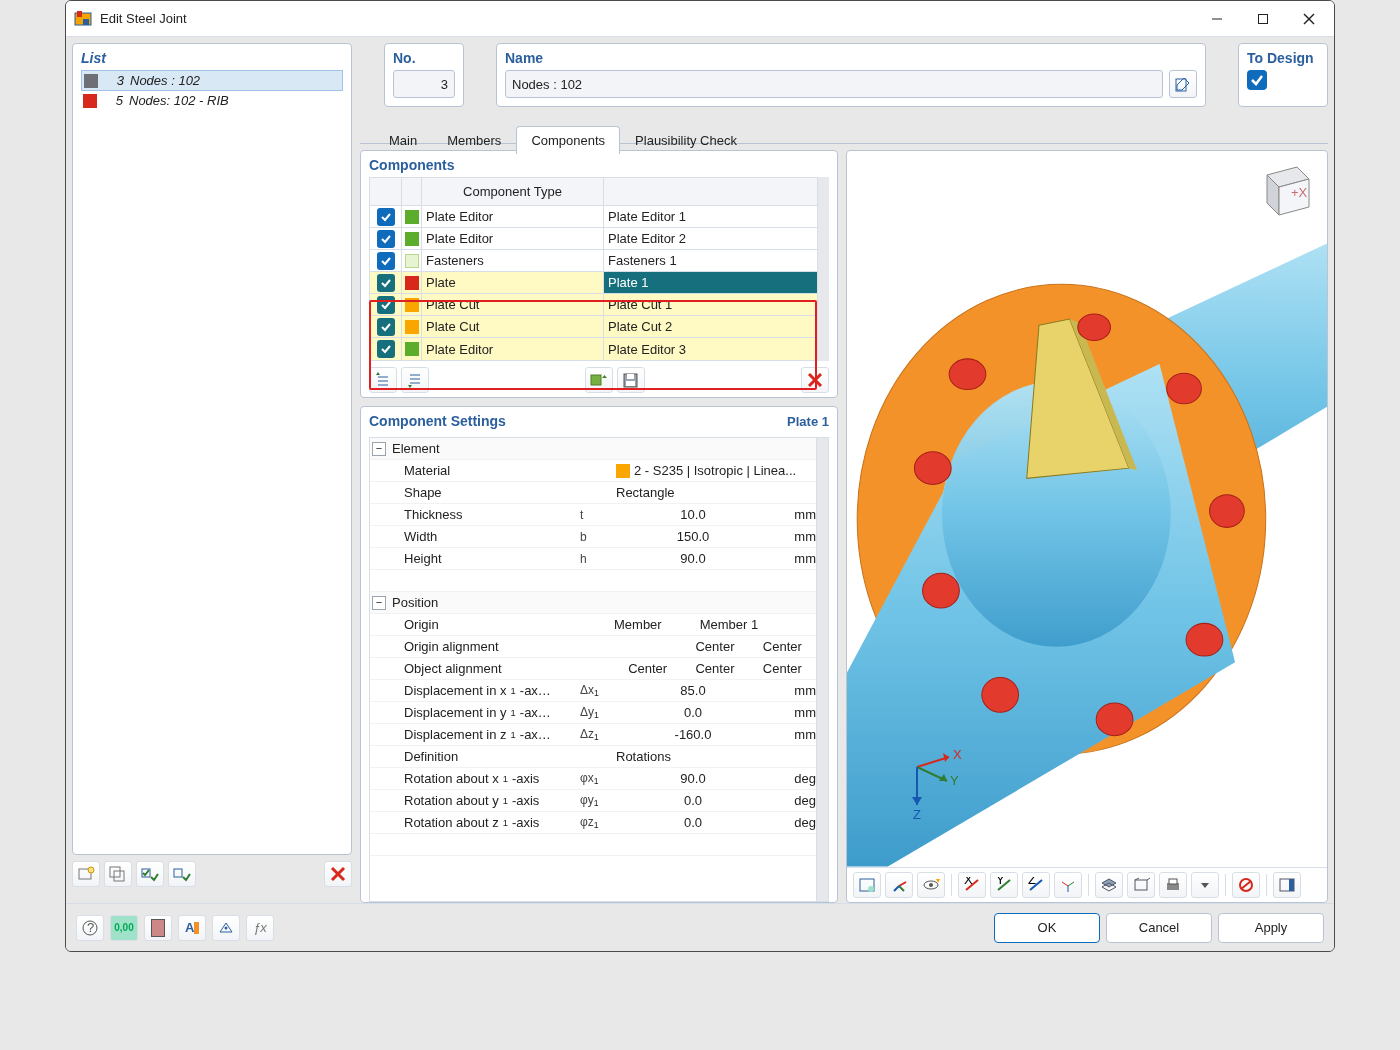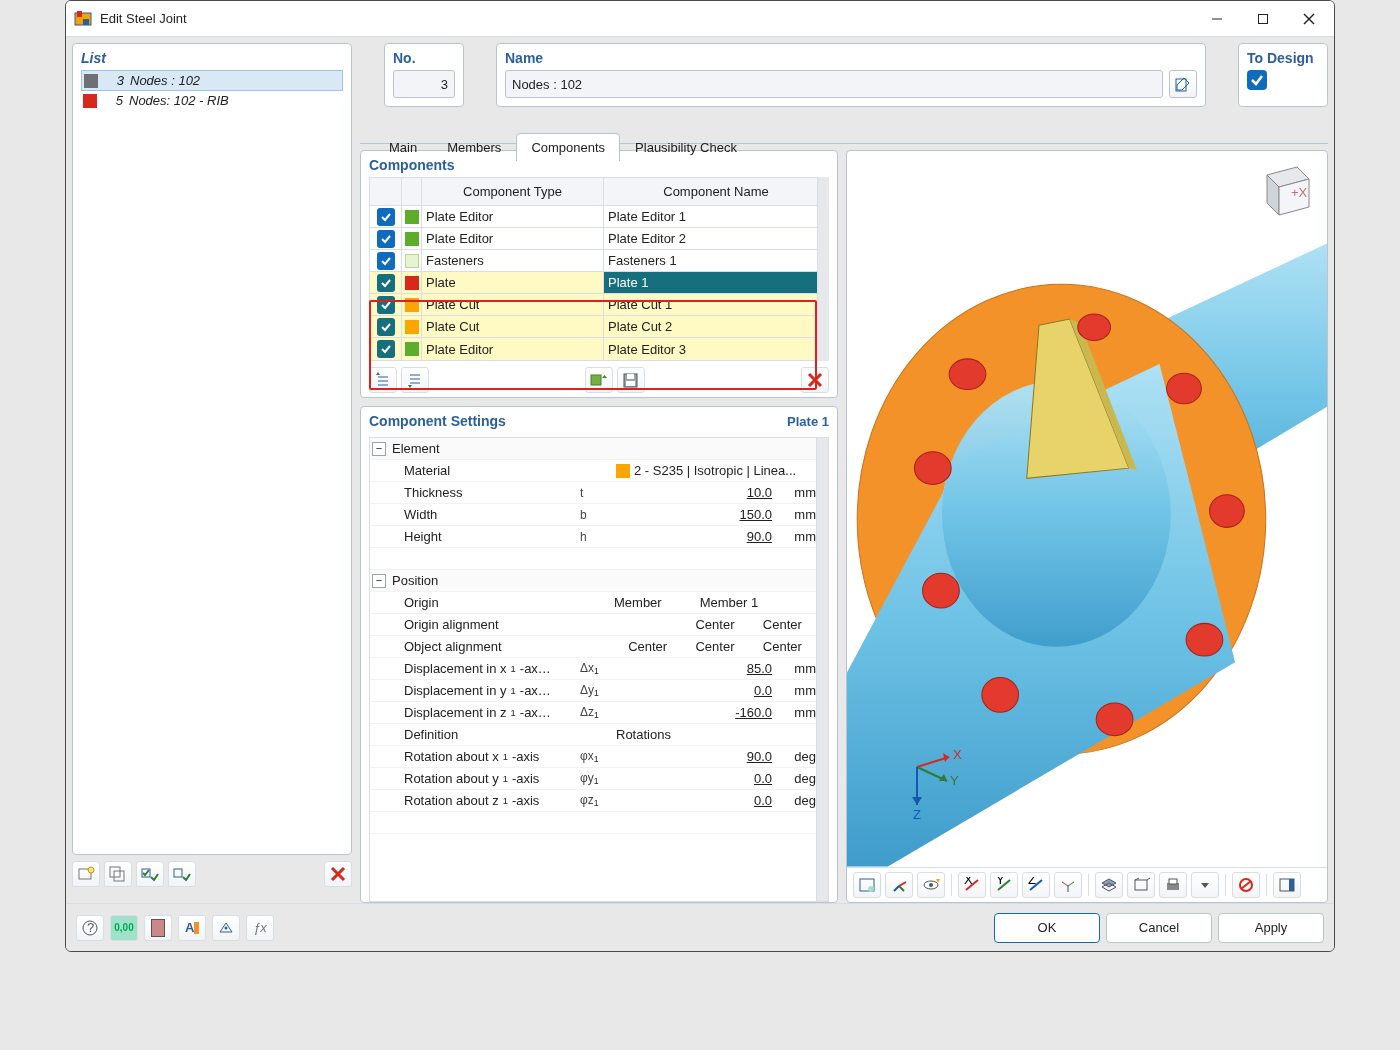--- a/index.html
+++ b/index.html
@@ -61,21 +61,21 @@
   .toprow { display:flex; gap:8px; }
   .toprow .panel { padding:6px 8px 8px 8px;margin-left:24px; }
   .field-row { display:flex; gap:6px; align-items:center; }
   .input { height:28px; border:1px solid var(--border); background:#F2F4F7; border-radius:3px; padding:0 6px; display:flex; align-items:center; }
   .input.right { justify-content:flex-end; }
   .inline-btn { width:28px; height:28px; border:1px solid var(--border); background:linear-gradient(#FFF,#F2F4F7); border-radius:3px; display:flex; align-items:center; justify-content:center; }
   .chk { width:20px; height:20px; border-radius:4px; background:var(--blue); display:flex; align-items:center; justify-content:center; }
   .chk svg { stroke:#fff; }
   
   .tabs { display:flex; gap:0; margin-top:8px; border-bottom:1px solid var(--border); padding-left:14px; }
-  .tab { padding:6px 14px; border:1px solid transparent; border-bottom:none; background:transparent; border-radius:4px 4px 0 0; position:relative; top:18px; }
+  .tab { padding:6px 14px; border:1px solid transparent; border-bottom:none; background:transparent; border-radius:4px 4px 0 0; position:relative; top:11px; }
   .tab.active { background:#FFF; border-color:var(--border); }
   
   .midrow { flex:1; display:flex; gap:8px; min-height:0; margin-top:6px; }
   .midleft { width:478px; display:flex; flex-direction:column; min-height:0; gap:8px; }
   .preview { flex:1; background:#FFF; border:1px solid var(--border); border-radius:4px; display:flex; flex-direction:column; min-height:0; }
   .preview-canvas { flex:1; position:relative; overflow:hidden; }
   .preview-toolbar { display:flex; gap:4px; padding:4px 6px; border-top:1px solid var(--border-light); flex-wrap:wrap; }
   .sep { width:1px; height:22px; background:var(--border-light); margin:2px 2px; }
   
   .components { display:flex; flex-direction:column; padding:6px 8px 4px 8px; }
@@ -111,21 +111,21 @@
   .tree-row { display:flex; align-items:center; height:22px; border-bottom:1px solid #F0F2F5; }
   .tree-row.group { background:#FAFAFA; }
   .expander { width:14px; height:14px; border:1px solid #9AA3AE; background:#FFF; display:flex; align-items:center; justify-content:center; margin:0 6px 0 2px; font-size:11px; line-height:1; }
   .expander span{ font-size:11px; line-height:1;}
   .indent { width:34px; flex:0 0 34px; display:flex; justify-content:center; }
   .indent .dots { width:1px; border-left:1px dotted #B0B6BE; height:100%; position:relative; }
   .labelcol { flex:0 0 176px; display:flex; align-items:center; gap:4px; overflow:hidden; white-space:nowrap; }
   .symcol { width:34px; flex:0 0 34px; color:#444; font-size:12px;}
   .valcol1 { width:70px; text-align:center; }
   .valcol2 { width:70px; text-align:center; }
-  .numcol { flex:1; text-align:right; padding-right:4px;text-decoration:underline; }
+  .numcol { flex:1; text-align:center; padding-right:4px; }
   .unitcol { width:40px; text-align:right; }
   .matsw { width:14px; height:14px; background:var(--orange-swatch); margin-right:4px; flex:0 0 14px;}
   
   .bottombar { height:48px; display:flex; align-items:center; padding:0 10px; gap:6px; border-top:1px solid var(--border-light); background:var(--bg); }
   .bottombar .grow { flex:1; }
   .btn { min-width:106px; height:30px; border:1px solid var(--border); background:#FFF; border-radius:4px; display:flex; align-items:center; justify-content:center; }
   .btn.primary { border-color: var(--blue); color:var(--blue-dark); }
   
   .viewcube { position:absolute; right:10px; top:6px; }
   .axes { position:absolute; left:50px; bottom:40px; }
@@ -256,21 +256,20 @@
     <div class="midrow">
       <div class="midleft">
 
         <div class="panel components">
           <div class="panel-title">Components</div>
           <div class="comp-wrap">
             <div class="comp-head">
               <div class="cell ckcol"></div>
               <div class="cell swcol"></div>
               <div class="cell typecol">Component Type</div>
-              <div class="cell namecol">Component Name</div>
             </div>
             <div class="comp-rows" id="comp-rows">
                 <div class="comp-row">
                   <div class="cell ckcol">
                     <span class="chk-sm ">
                       <svg width="12" height="12" fill="none">
                         <path d="M2 6 L5 9 L10 3"></path>
                       </svg>
                     </span>
                   </div>
@@ -420,20 +419,30 @@
                 </div>
                 <div class="tree-row">
                   <div class="indent">
                     <span class="dots"></span>
                   </div>
       <div class="labelcol">Material</div>
       <div class="symcol"></div>
       <div style="flex:1;display:flex;align-items:center;padding-left:2px">
                     <span class="matsw"></span>
                     <span>2 - S235 | Isotropic | Linea...</span>
+                  </div>
+                </div>
+                <div class="tree-row">
+                  <div class="indent">
+                    <span class="dots"></span>
+                  </div>
+      <div class="labelcol">Shape</div>
+      <div class="symcol"></div>
+      <div style="flex:1;display:flex;align-items:center;padding-left:2px">
+                    <span>Rectangle</span>
                   </div>
                 </div>
                 <div class="tree-row">
                   <div class="indent">
                     <span class="dots"></span>
                   </div>
       <div class="labelcol">Thickness</div>
       <div class="symcol">t</div>
       <div class="numcol">10.0</div>
                   <div class="unitcol">mm</div>

